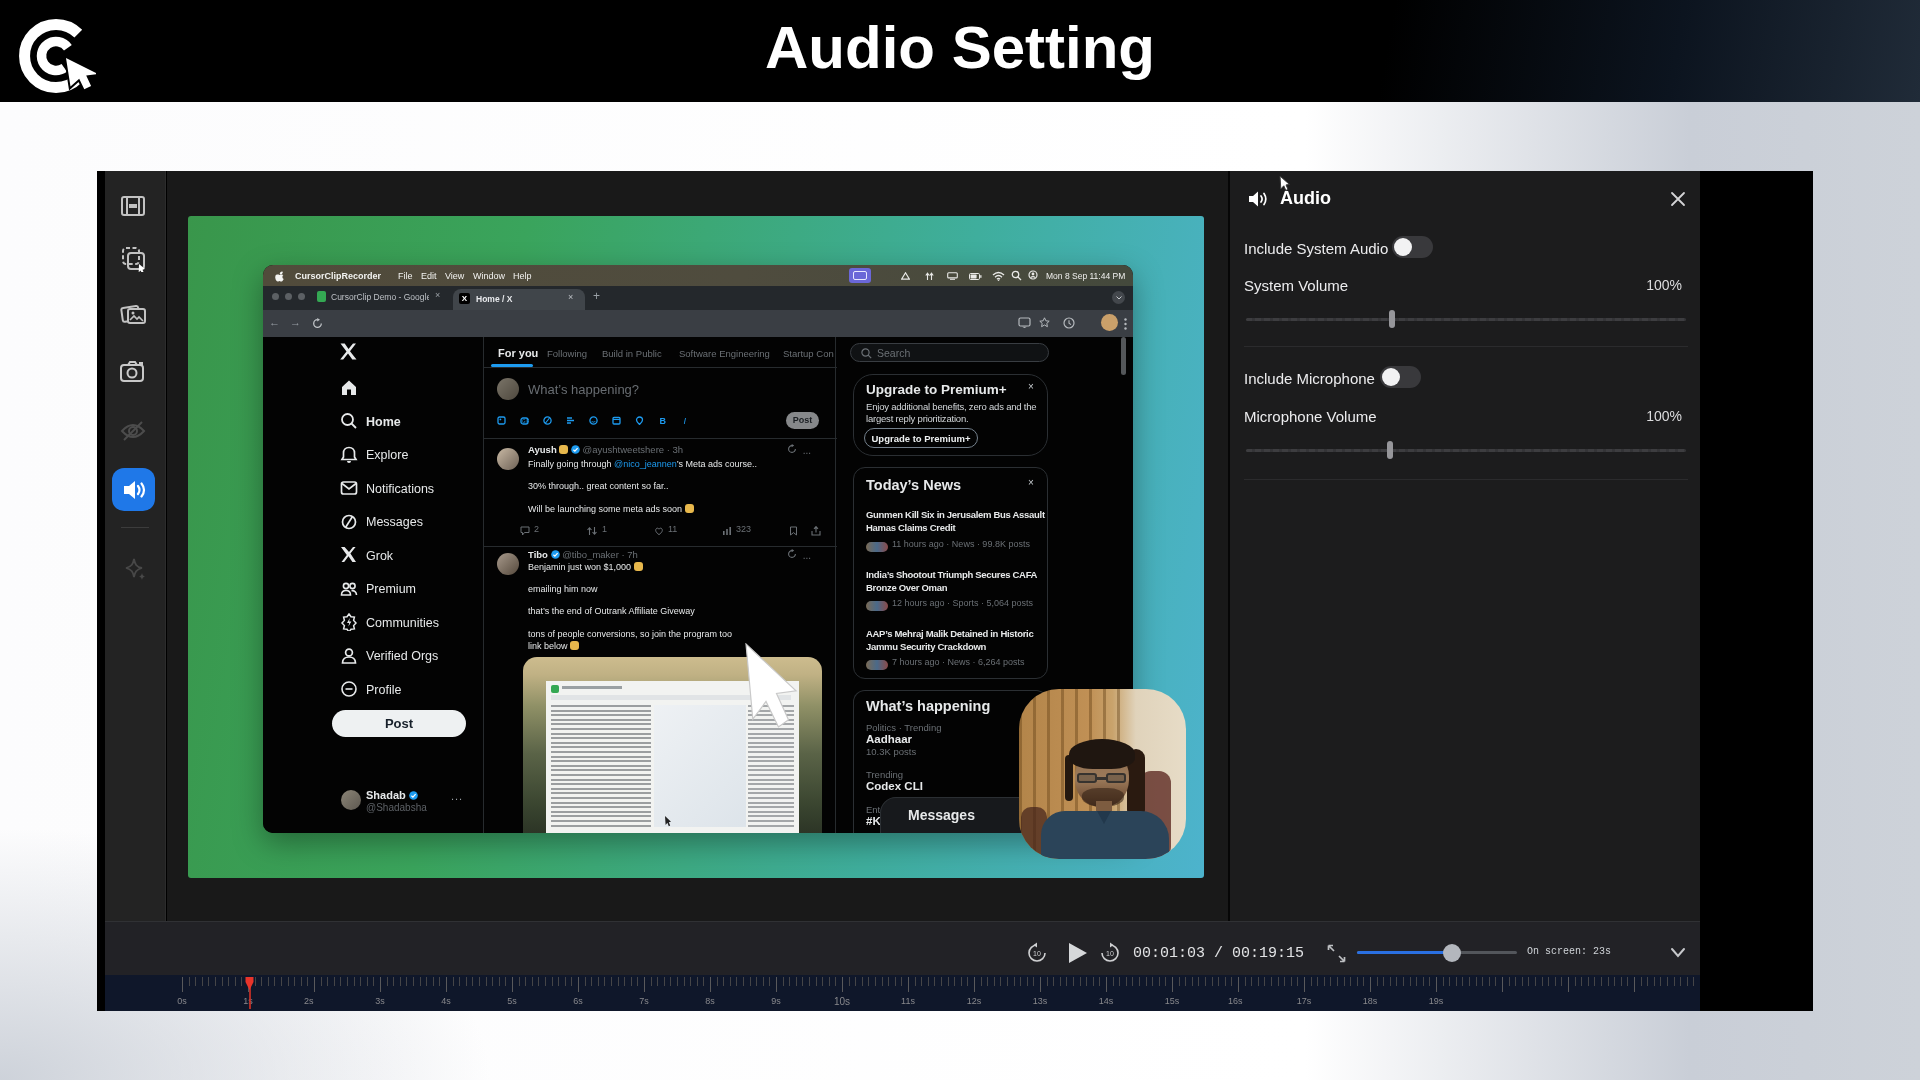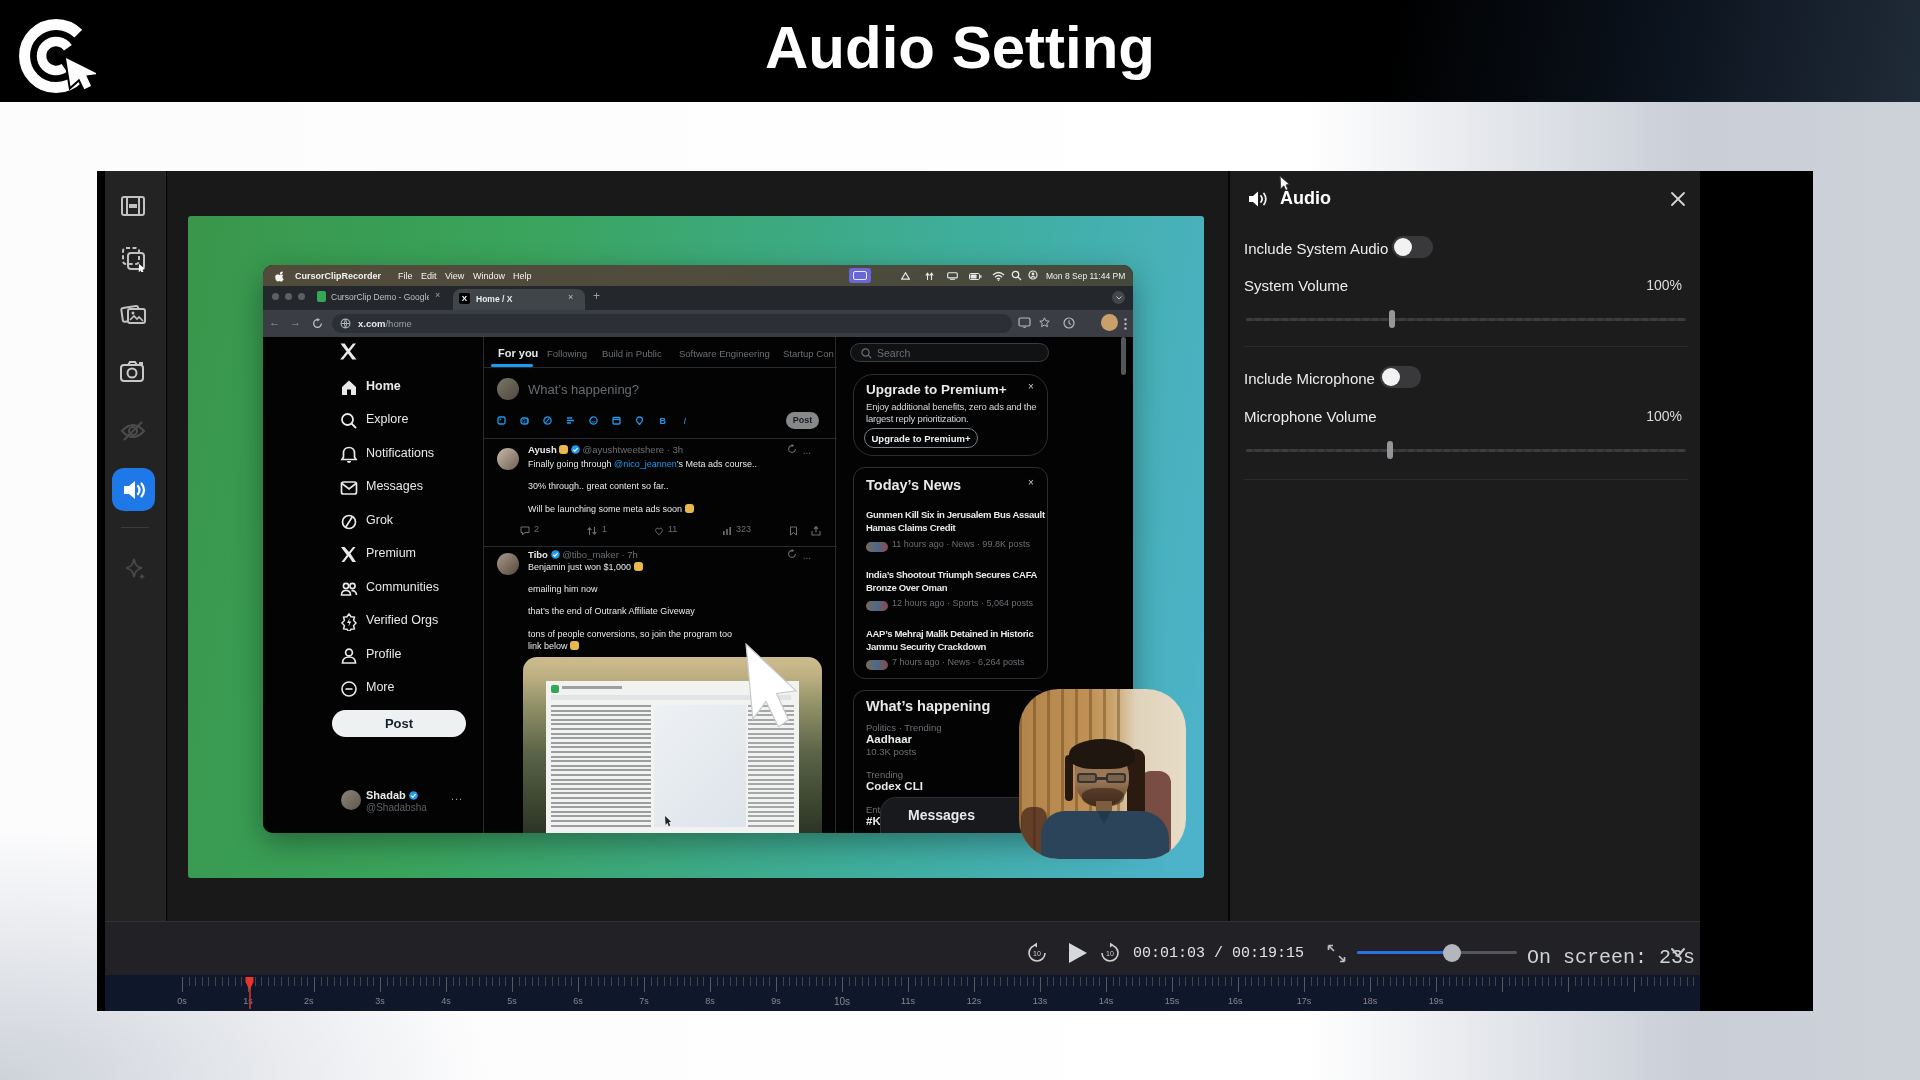--- a/index.html
+++ b/index.html
@@ -89,21 +89,21 @@
   }
 
   
   .toggle { position:absolute; width:41px; height:22px; border-radius:11px; background:#39393c; }
   .toggle .knob { position:absolute; left:2px; top:2px; width:18px; height:18px; border-radius:50%; background:#f2f2f3; }
   .sep { position:absolute; height:1px; background:#2b2b2d; left:14px; width:444px; }
   .track { position:absolute; left:16px; width:440px; height:3px; background:repeating-linear-gradient(90deg,#3d3d40 0 6px,#343437 6px 9px); border-radius:2px; }
   .thumbv { position:absolute; width:6px; height:18px; border-radius:3px; background:#96969a; top:-8px; }
   .emo { display:inline-block; width:9px; height:9px; border-radius:3px; vertical-align:-1px; }
   .newsava { display:inline-block; width:22px; height:10px; border-radius:5px; background:linear-gradient(90deg,#7a6a55,#4a6a8a,#8a4a4a); }
-  .navitem { position:absolute; left:103px; font-size:12.5px; color:#e7e9ea; }
+  .navitem { position:absolute; left:103px; font-size:12.5px; color:#e7e9ea;margin-top:36px; }
   .navico { position:absolute; left:77px; }
   .plabel { position:absolute; font-size:15px; color:#ececee; }
   .pct { position:absolute; font-size:14px; color:#dcdcde; right:18px; }
 </style>
 </head>
 <body>
 
 <div id="header">
   <svg id="logo" width="78" height="78" viewBox="0 0 78 78">
     <path d="M 60.3 14.7 A 31.5 31.5 0 1 0 60.3 59.3" fill="none" stroke="#fff" stroke-width="11"></path>
@@ -217,27 +217,20 @@
               <path d="M.5 .5 L3 3 L5.5 .5" fill="none" stroke="#c6c9cd" stroke-width="1"></path>
             </svg>
         </div>
         <div id="addrbar">
           <span class="abs" style="left:6px;top:6px;font-size:11px;color:#999fa5">←</span>
           <span class="abs" style="left:27px;top:6px;font-size:11px;color:#999fa5">→</span>
           <svg class="abs" style="left:49px;top:8px" width="11" height="11" viewBox="0 0 11 11">
               <path d="M9.3 5.5 A3.8 3.8 0 1 1 5.5 1.7" fill="none" stroke="#c0c4c8" stroke-width="1.3"></path>
               <path d="M5.2 0 L8 1.7 L5.2 3.4 Z" fill="#c0c4c8"></path>
             </svg>
-          <div class="abs" style="left:69px;top:4px;width:680px;height:19px;border-radius:10px;background:#2c3035">
-            <svg class="abs" style="left:8px;top:4px" width="11" height="11" viewBox="0 0 11 11">
-                <circle cx="5.5" cy="5.5" r="4.4" fill="none" stroke="#aeb3b8" stroke-width="1.1"></circle>
-                <path d="M1.2 5.5 h8.6 M5.5 1.1 q2.6 4.4 0 8.8 M5.5 1.1 q-2.6 4.4 0 8.8" fill="none" stroke="#aeb3b8" stroke-width="1"></path>
-              </svg>
-            <span class="abs" style="left:26px;top:4px;font-size:9.5px;color:#e8eaed;font-weight:bold">x.com<span style="color:#9aa0a6;font-weight:normal">/home</span></span>
-          </div>
           <svg class="abs" style="left:755px;top:7px" width="13" height="11" viewBox="0 0 13 11">
               <rect x="1" y="1" width="11" height="8" rx="1.5" fill="none" stroke="#b6babe" stroke-width="1.2"></rect>
               <path d="M4 9.8 L6.5 11 L9 9.8" fill="#b6babe"></path>
             </svg>
           <svg class="abs" style="left:776px;top:7px" width="11" height="11" viewBox="0 0 11 11">
               <path d="M5.5 .8 L6.9 3.8 L10.2 4.2 L7.8 6.4 L8.4 9.7 L5.5 8 L2.6 9.7 L3.2 6.4 L.8 4.2 L4.1 3.8 Z" fill="none" stroke="#b6babe" stroke-width="1"></path>
             </svg>
           <svg class="abs" style="left:800px;top:7px" width="12" height="12" viewBox="0 0 12 12">
               <circle cx="6" cy="6" r="5" fill="none" stroke="#b6babe" stroke-width="1.2"></circle>
               <path d="M6 3.2 v3 l2 1.4" stroke="#b6babe" stroke-width="1.1" fill="none"></path>
@@ -543,21 +536,21 @@
       <path d="M11 0.5 L14.5 3 L11 5.5 Z" fill="#cfd0d2"></path>
       <text x="11" y="14" font-size="7" fill="#cfd0d2" text-anchor="middle" font-family="Liberation Sans">10</text>
     </svg>
     <div class="abs" style="left:1028px;top:23px;font-family:'Liberation Mono',monospace;font-size:15px;color:#e2e3e5">00:01:03 / 00:19:15</div>
     <svg class="abs" style="left:1222px;top:22px" width="19" height="19" viewBox="0 0 19 19">
       <path d="M7 7 L1.5 1.5 M1.5 1.5 v4.5 M1.5 1.5 h4.5 M12 12 L17.5 17.5 M17.5 17.5 v-4.5 M17.5 17.5 h-4.5" stroke="#bdbfc2" stroke-width="1.7" fill="none"></path>
     </svg>
     <div class="abs" style="left:1252px;top:29px;width:160px;height:3px;border-radius:2px;background:#53565b"></div>
     <div class="abs" style="left:1252px;top:29px;width:93px;height:3px;border-radius:2px;background:#2a70e2"></div>
     <div class="abs" style="left:1338px;top:22px;width:18px;height:18px;border-radius:50%;background:#b3b7bd"></div>
-    <div class="abs" style="left:1422px;top:24px;font-family:'Liberation Mono',monospace;font-size:20px;color:#ced2d6">On screen: 23s</div>
+    <div class="abs" style="left:1422px;top:24px;font-family:'Liberation Mono',monospace;font-size:10px;color:#ced2d6">On screen: 23s</div>
     <svg class="abs" style="left:1565px;top:25px" width="16" height="12" viewBox="0 0 16 12">
       <path d="M2 2 L8 9 L14 2" fill="none" stroke="#c6c8cb" stroke-width="2" stroke-linecap="round"></path>
     </svg>
   </div>
   <div id="ruler">
     <div class="abs" style="left:77px;top:2px;width:1515px;height:9px;background:repeating-linear-gradient(90deg,#454547 0 1px,transparent 1px 6.6px)"></div>
     <div class="abs" style="left:77px;top:2px;width:1515px;height:15px;background:repeating-linear-gradient(90deg,#59595b 0 1px,transparent 1px 66px)"></div>
     <span class="abs" style="left:67px;top:21px;width:20px;text-align:center;font-size:9px;color:#88888c">0s</span>
       <span class="abs" style="left:133px;top:21px;width:20px;text-align:center;font-size:9px;color:#88888c">1s</span>
       <span class="abs" style="left:199px;top:21px;width:20px;text-align:left;font-size:9px;color:#88888c">2s</span>

